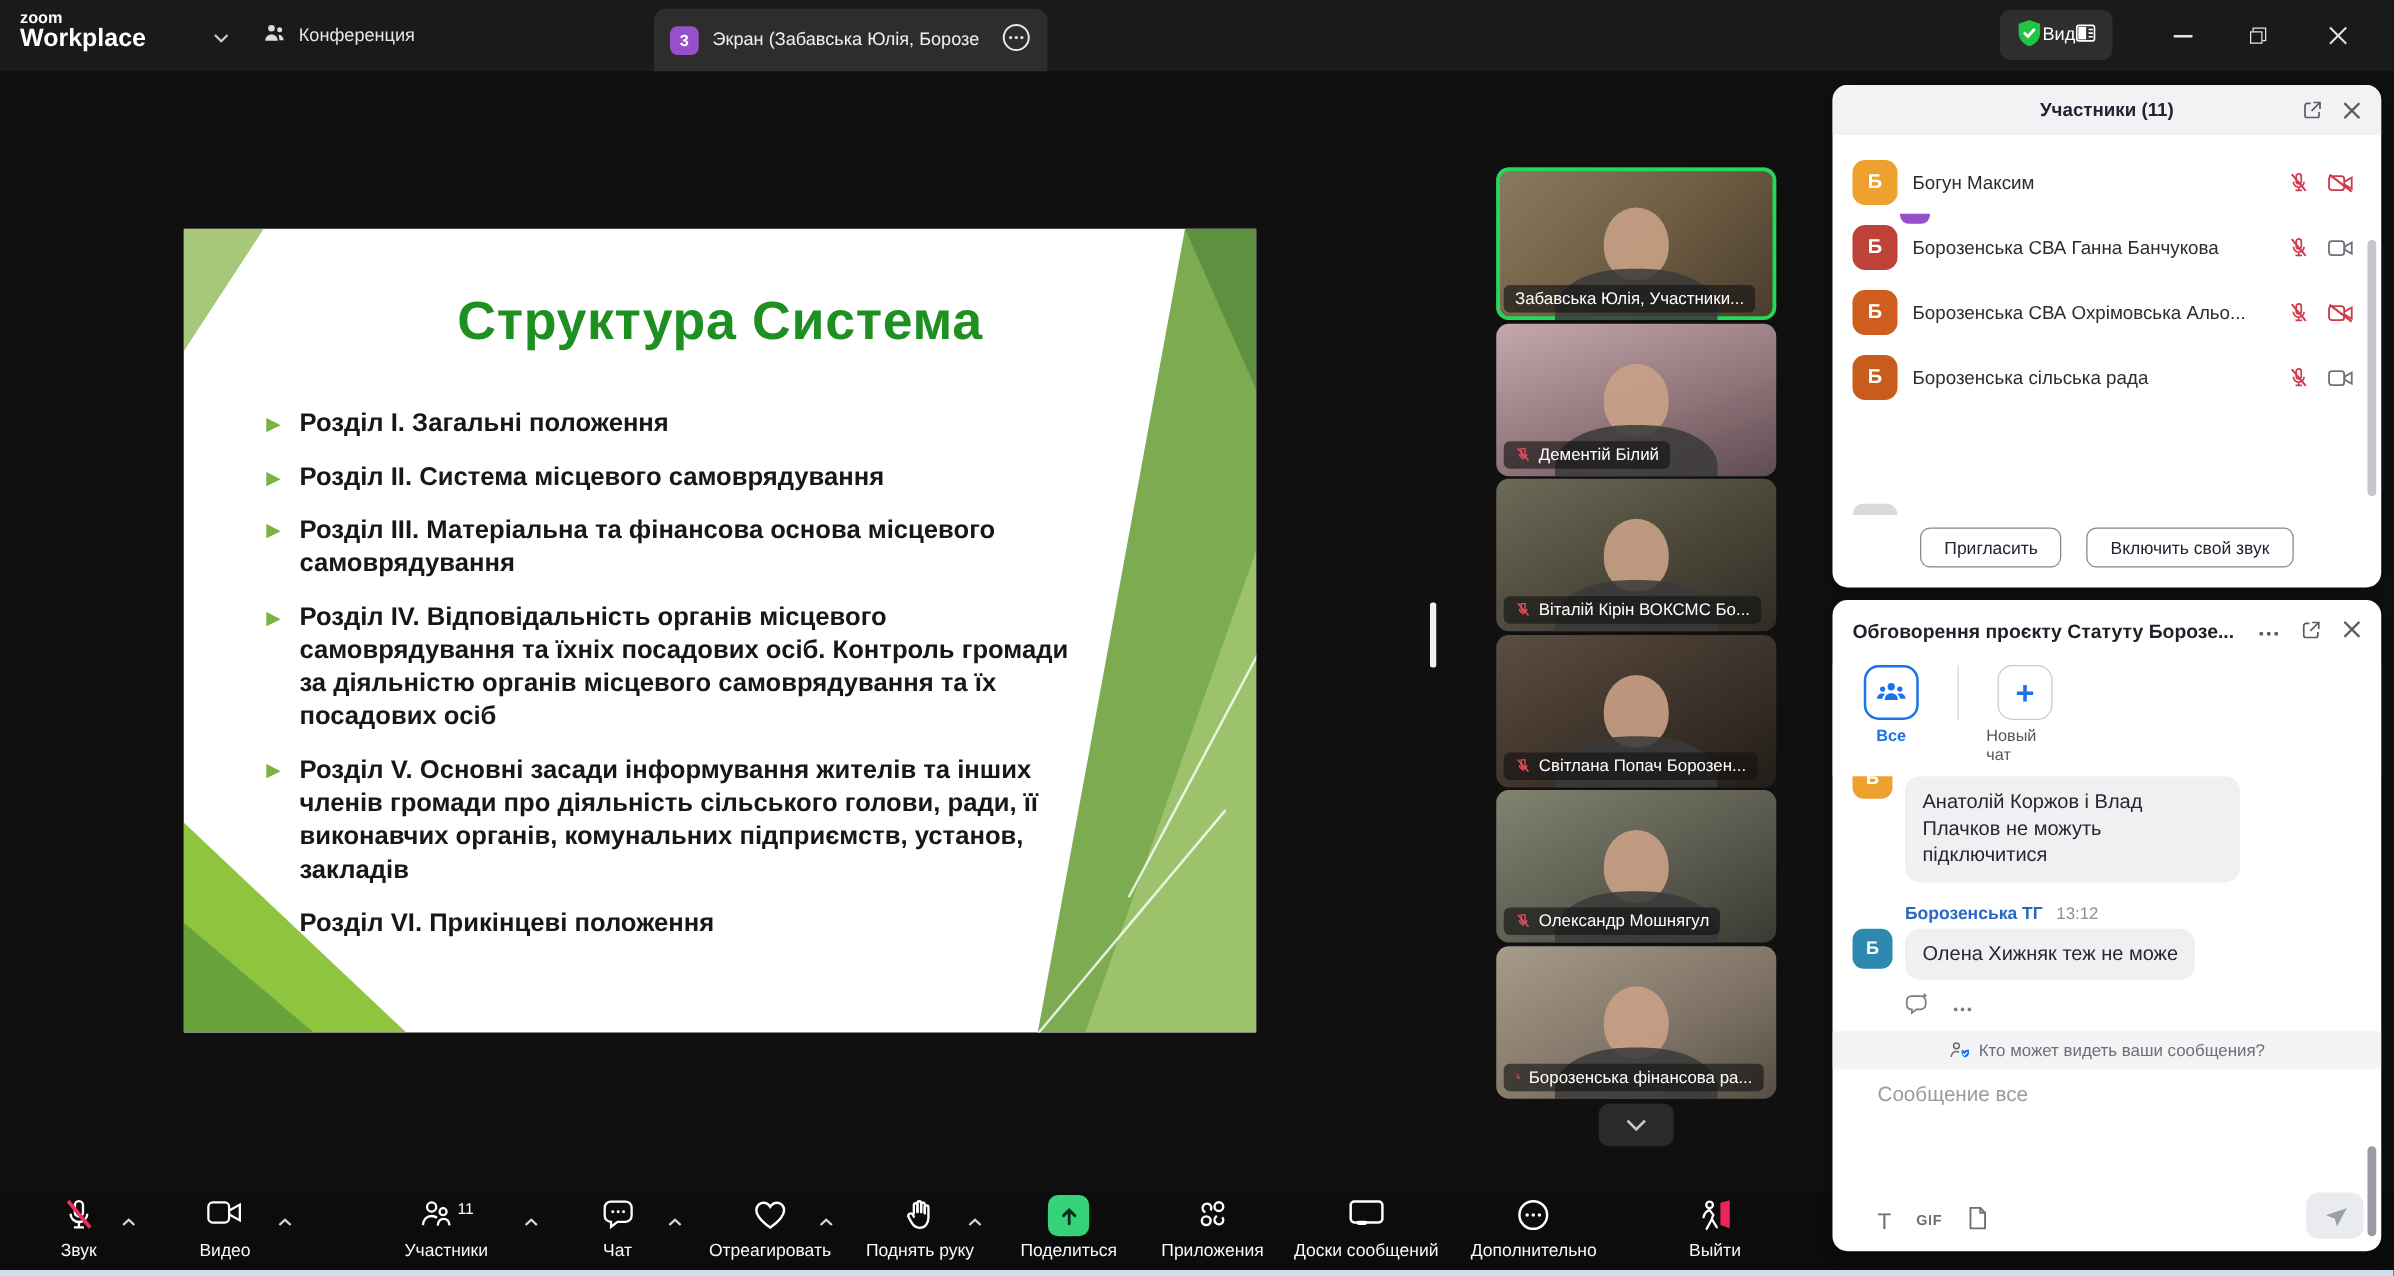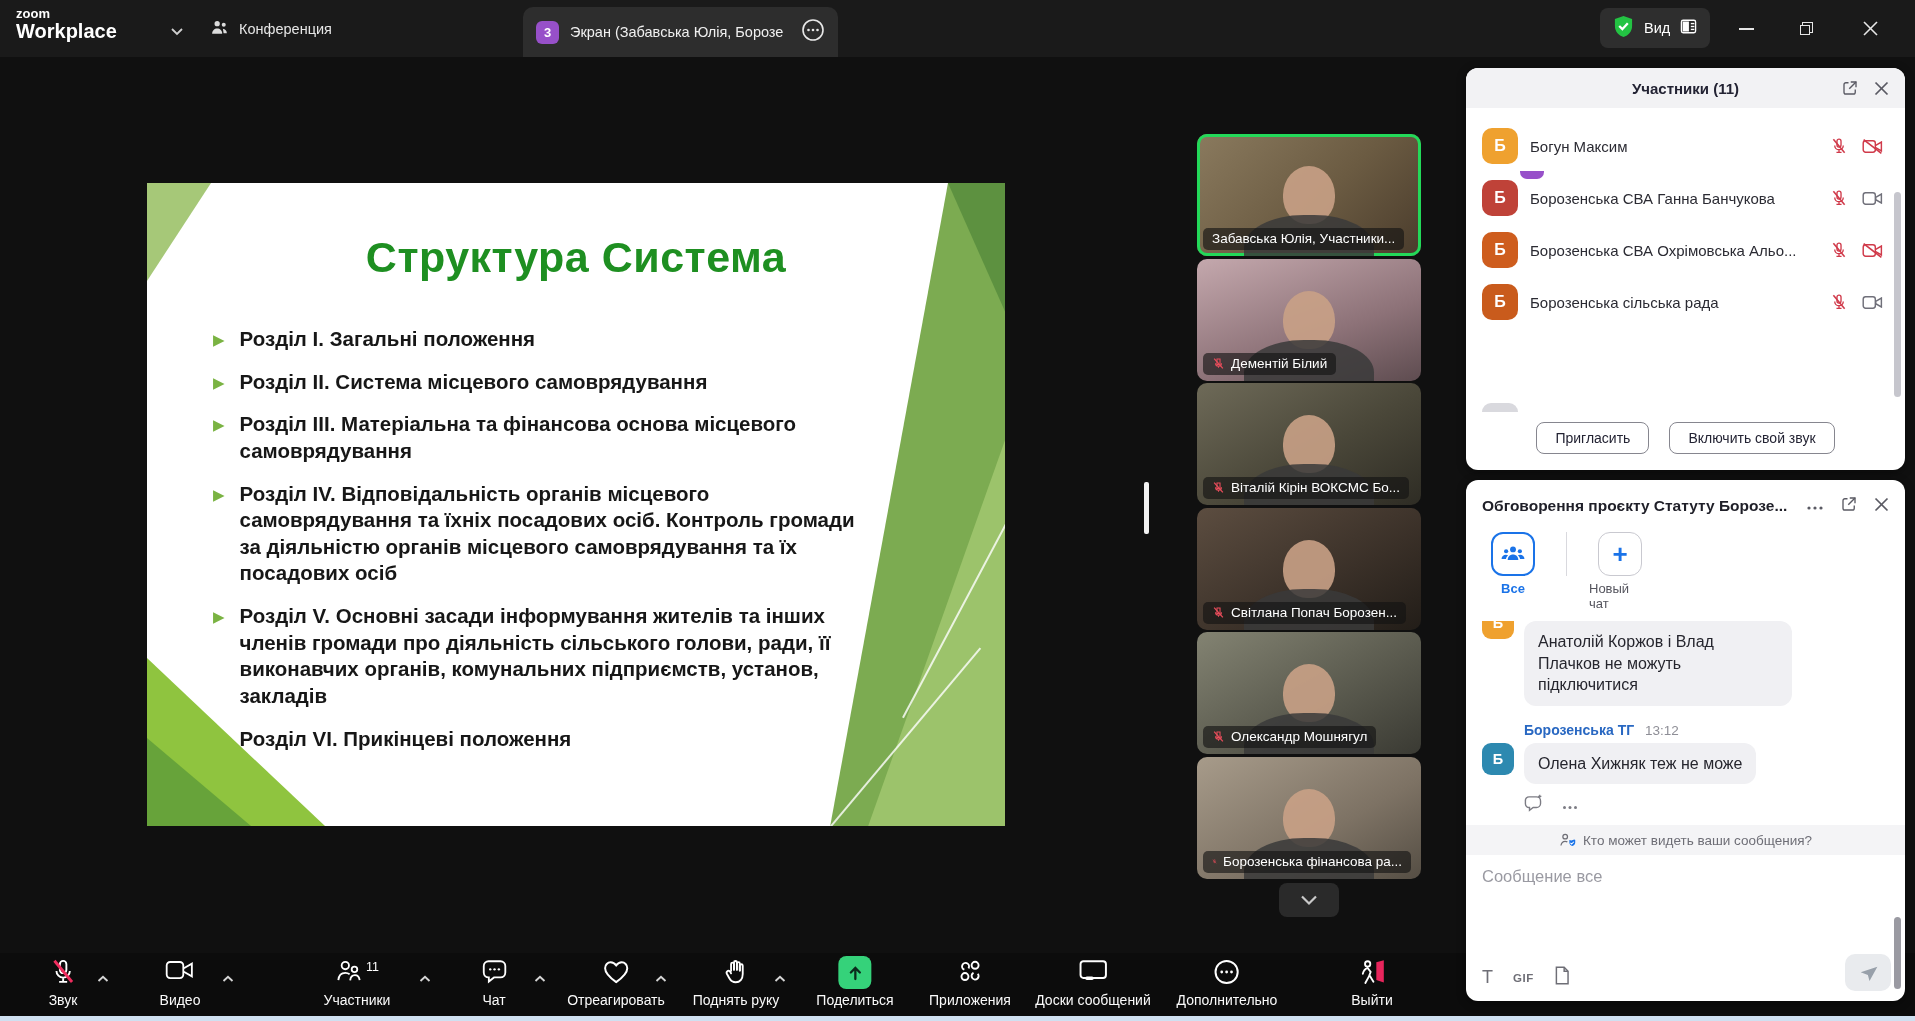--- a/index.html
+++ b/index.html
@@ -9,21 +9,21 @@
   
   .titlebar { position:absolute; left:0; top:0; width:1915px; height:57px; background:#1a1a1a; z-index:20; }
   .logo { position:absolute; left:16px; top:7px; color:#fff; line-height:1.05; }
   .logo .l1 { font-size:13px; font-weight:bold; }
   .logo .l2 { font-size:20px; font-weight:bold; }
   .logo-chevron { position:absolute; left:170px; top:22px; }
   .tab1 { position:absolute; left:210px; top:0; height:57px; display:flex; align-items:center; gap:10px; color:#e6e6e6; font-size:14.5px; }
   .tab2 { position:absolute; left:523px; top:7px; width:315px; height:50px; background:#2d2d2d; border-radius:10px 10px 0 0; display:flex; align-items:center; gap:11px; padding:0 13px; }
   .tab-badge { width:23px; height:23px; border-radius:6px; background:#9750c9; color:#fff; font-size:13px; font-weight:bold; display:flex; align-items:center; justify-content:center; flex:none; }
   .tab2 .ttl { flex:1; color:#f0f0f0; font-size:14.5px; white-space:nowrap; overflow:hidden; }
-  .view-pill { position:absolute; left:1600px; top:8px; height:40px; background:#2e2e2e; border-radius:8px; display:flex; align-items:center; gap:10px; padding:0 13px; }
+  .view-pill { position:absolute; left:1600px; top:8px; height:40px; background:#2e2e2e; border-radius:8px; display:flex; align-items:center; gap:0; padding:0 13px; }
   .view-pill span { color:#fff; font-size:14.5px; }
   .wbtn { position:absolute; top:0; width:48px; height:57px; display:flex; align-items:center; justify-content:center; }
   .wbtn.min { left:1722px; } .wbtn.max { left:1782px; } .wbtn.close { left:1846px; }
   .minbar { width:15px; height:2px; background:#e6e6e6; }
   .restore { position:relative; width:13px; height:13px; }
   .restore i { position:absolute; border:1.6px solid #e6e6e6; width:10.5px; height:10.5px; display:block; }
   .restore i.b { left:0; bottom:0; background:#1a1a1a; } .restore i.f { right:0; top:0; }
 
   
   .stage { position:absolute; left:0; top:57px; width:1915px; height:959px; background:#101010; }
@@ -98,21 +98,21 @@
   .mrow { display:flex; gap:10px; align-items:flex-start; }
   .cavatar { width:32px; height:32px; border-radius:9px; color:#fff; font-weight:bold; font-size:14.5px; display:flex; align-items:center; justify-content:center; flex:none; }
   .mrow.first .cavatar { margin-top:-14px; }
   .bubble { background:#f0f0f3; border-radius:12px; padding:10px 14px; font-size:16px; color:#26262e; line-height:1.35; max-width:268px; }
   .sender-line { margin:16px 0 5px 42px; font-size:14px; }
   .sender-line .s { color:#2968c2; font-weight:bold; }
   .sender-line .tm { color:#8e8e96; margin-left:7px; font-size:13.5px; }
   .mactions { margin:10px 0 0 42px; display:flex; gap:18px; align-items:center; }
   .cscroll { position:absolute; right:4px; top:296px; width:7px; height:72px; background:#9a9aa2; border-radius:4px; }
   .privacy { height:30px; background:#f4f4f6; display:flex; align-items:center; justify-content:center; gap:7px; font-size:13.5px; color:#6e6e76; flex:none; }
-  .cinput { height:146px; position:relative; padding:12px 16px; flex:none; }
+  .cinput { height:146px; position:relative; padding:12px 16px; flex:none;margin-left:20px; }
   .cinput input { border:none; outline:none; width:360px; font-size:16.5px; color:#3a3a44; font-family:inherit; background:transparent; }
   .cinput input::placeholder { color:#9a9aa2; }
   .inputbar { position:absolute; left:16px; bottom:12px; display:flex; gap:20px; align-items:center; color:#6e6e76; }
   .t-ic { font-size:18px; color:#6e6e76; }
   .gif-ic { font-size:11.5px; font-weight:bold; letter-spacing:.5px; color:#6e6e76; }
   .sendbtn { position:absolute; right:14px; bottom:10px; width:46px; height:37px; background:#e9ebee; border-radius:10px; display:flex; align-items:center; justify-content:center; }
 
   
   .toolbar { position:absolute; left:0; top:953px; width:1915px; height:63px; background:#0c0c0c; z-index:5; }
   .titem { position:absolute; top:5px; transform:translateX(-50%); display:flex; flex-direction:column; align-items:center; color:#fff; cursor:pointer; }

